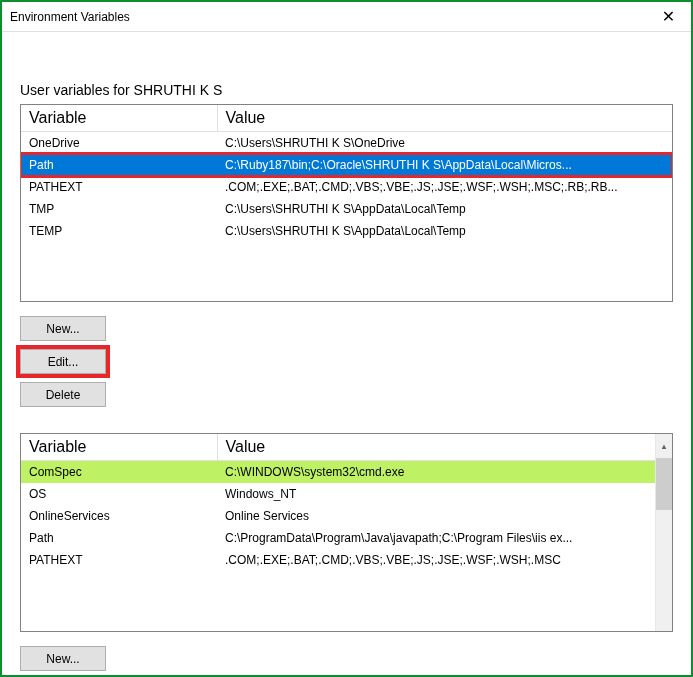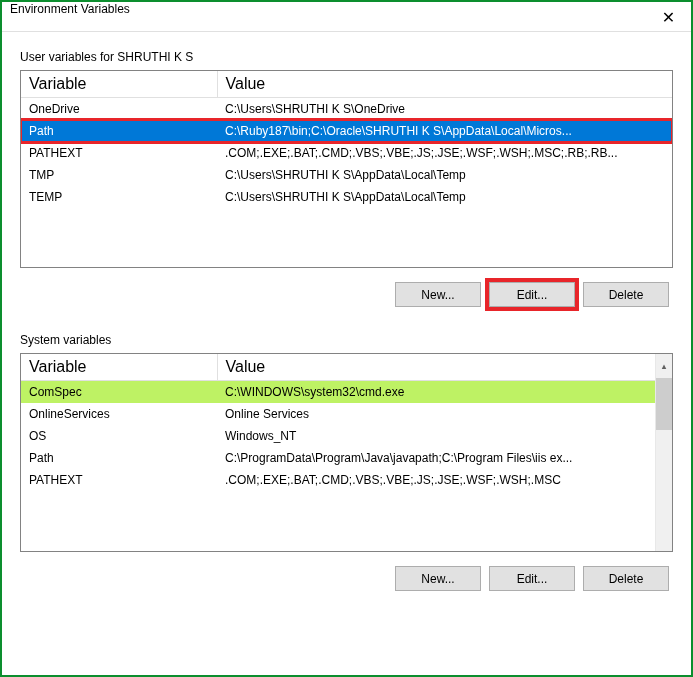--- a/index.html
+++ b/index.html
@@ -9,32 +9,33 @@
   background: #fff;
   width: 693px;
   height: 677px;
   border: 2px solid #0c8e2e;
   position: relative;
   overflow: hidden;
 }
 .titlebar {
   height: 30px;
   display: flex;
+  align-items: center;
   justify-content: space-between;
   padding-left: 8px;
   border-bottom: 1px solid #e0e0e0;
 }
 .titlebar .title { font-size: 12px; }
 .titlebar .close {
   width: 45px; height: 30px;
   display: flex; align-items: center; justify-content: center;
   font-size: 16px; font-family: Arial, sans-serif;
 }
 .content { padding: 18px 18px 10px 18px; }
-.section-label { font-size: 12px; margin-bottom: 6px; display: block; }
+.section-label { font-size: 14px; margin-bottom: 6px; display: block; margin-top: 32px; }
 .table-wrap {
   border: 1px solid #828282;
   height: 198px;
   background: #fff;
   position: relative;
   overflow: hidden;
 }
 .table-wrap.sys { height: 199px; }
 .tbl { width: 100%; border-collapse: collapse; table-layout: fixed; }
 .tbl th {
@@ -59,20 +60,21 @@
 }
 .tbl tr.selected td { background: #0078d7; color: #fff; }
 .tbl tr.alt td { background: #bef264; }
 .tbl col.col-var { width: 196px; }
 .btn-row {
   display: flex;
   justify-content: flex-end;
   gap: 8px;
   margin-top: 14px;
   padding-right: 4px;
+  flex-direction: column;
 }
 .btn {
   width: 86px;
   height: 25px;
   background: #e1e1e1;
   border: 1px solid #adadad;
   font-family: inherit;
   font-size: 12px;
   cursor: pointer;
 }
@@ -157,21 +159,20 @@
     </table>
   </div>
 
   <div class="btn-row">
     <button class="btn">New...</button>
     <button class="btn highlight-btn">Edit...</button>
     <button class="btn">Delete</button>
   </div>
 
   <div class="sys-section">
-    <span class="section-label">System variables</span>
 
     <div class="table-wrap sys">
       <div class="scroll-wrap">
         <table class="tbl">
           <colgroup>
               <col class="col-var">
               <col>
             </colgroup>
           <thead>
             <tr>
@@ -185,26 +186,26 @@
             <colgroup>
                 <col class="col-var">
                 <col>
               </colgroup>
             <tbody>
               <tr class="alt">
                 <td>ComSpec</td>
                 <td>C:\WINDOWS\system32\cmd.exe</td>
               </tr>
               <tr>
+                <td>OS</td>
+                <td>Windows_NT</td>
+              </tr>
+              <tr>
                 <td>OnlineServices</td>
                 <td>Online Services</td>
-              </tr>
-              <tr>
-                <td>OS</td>
-                <td>Windows_NT</td>
               </tr>
               <tr>
                 <td>Path</td>
                 <td>C:\ProgramData\Program\Java\javapath;C:\Program Files\iis ex...</td>
               </tr>
               <tr>
                 <td>PATHEXT</td>
                 <td>.COM;.EXE;.BAT;.CMD;.VBS;.VBE;.JS;.JSE;.WSF;.WSH;.MSC</td>
               </tr>
             </tbody>

